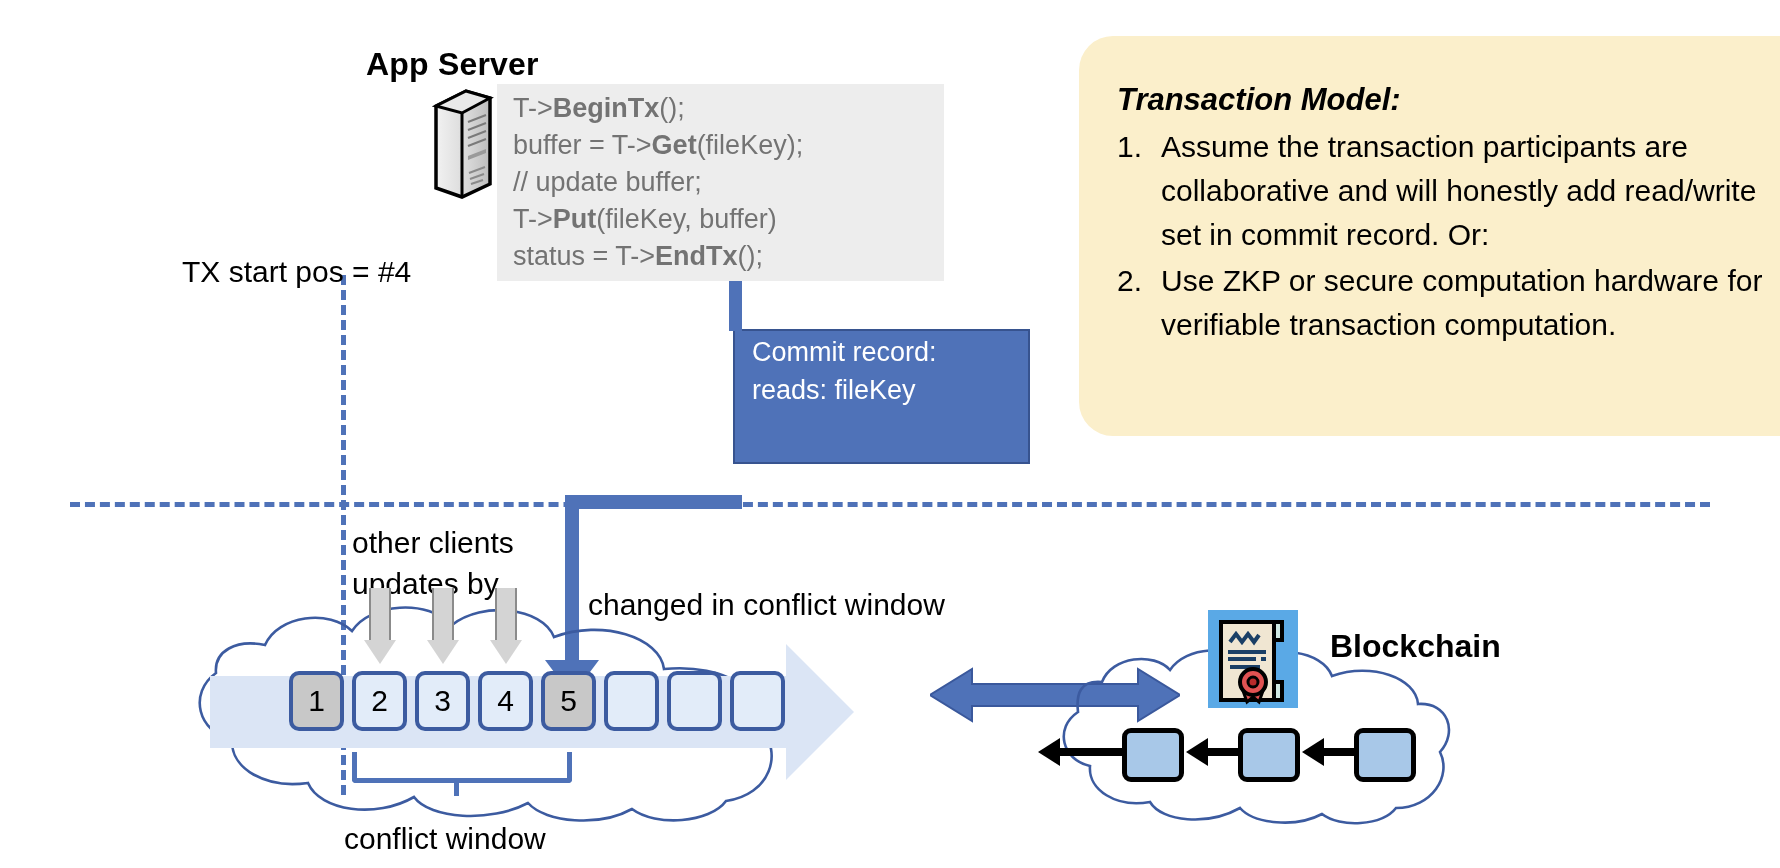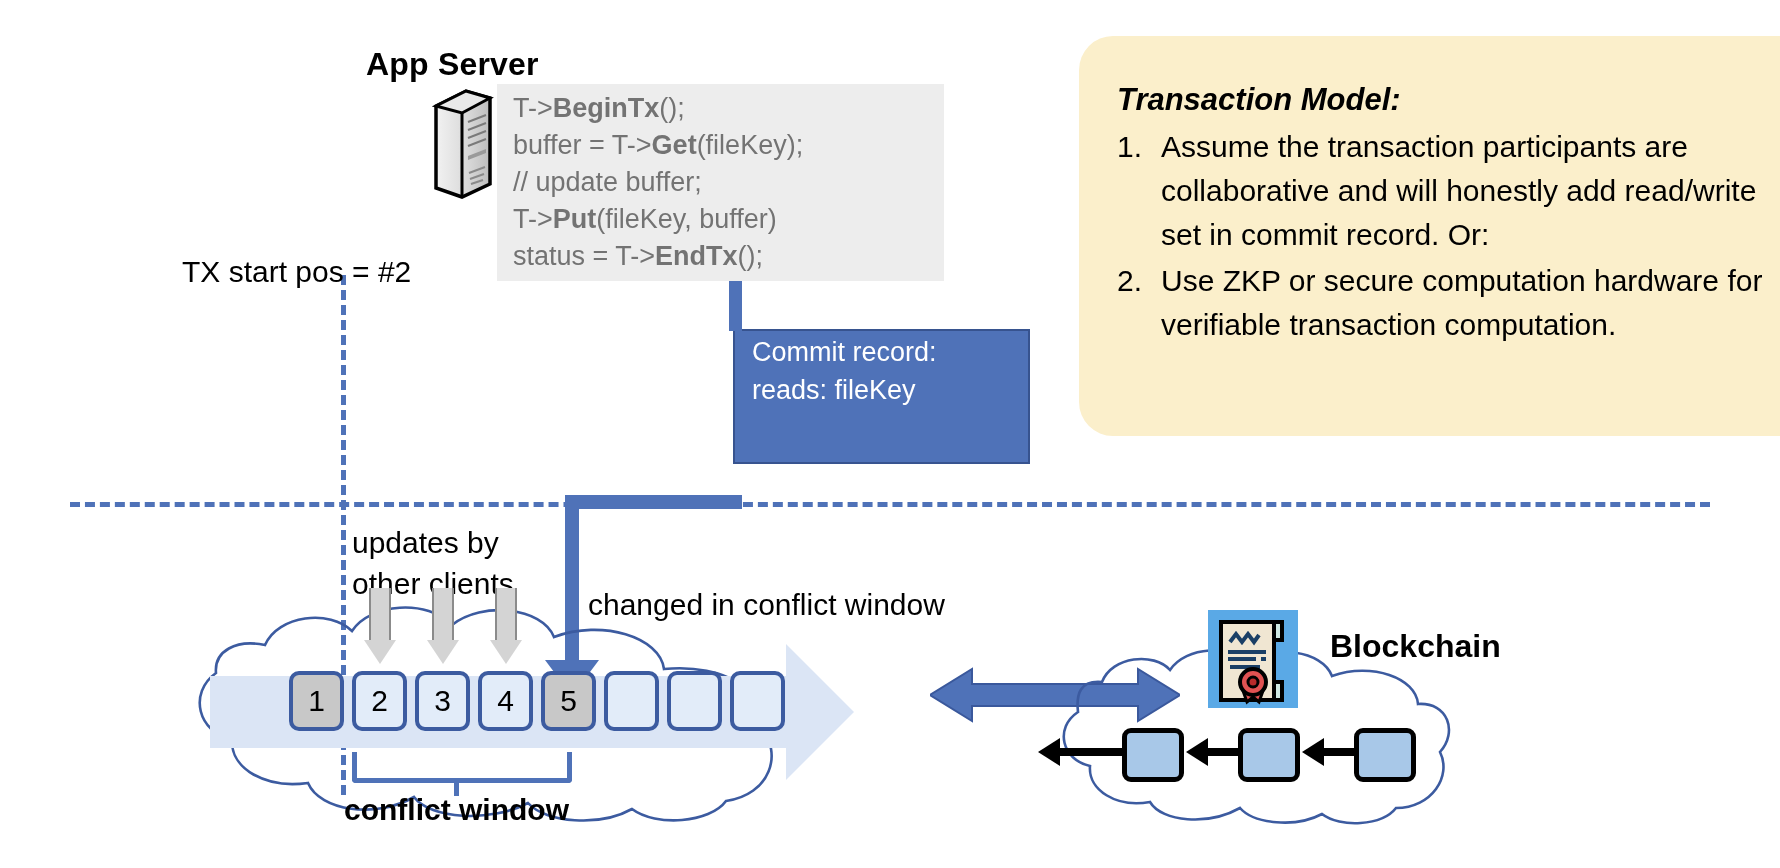--- a/index.html
+++ b/index.html
@@ -81,21 +81,21 @@
         border-left:16px solid transparent;border-right:16px solid transparent;
         border-top:24px solid #d4d4d4;position:relative;}
   .gray-arrow .headline{position:absolute;left:-16px;top:-24px;width:0;height:0;
         border-left:16px solid transparent;border-right:16px solid transparent;
         border-top:24px solid #8b8b8b;z-index:-1;}
 
   
   #cw-bracket{left:352px;top:752px;width:210px;height:26px;
         border:5px solid #4f72b8;border-top:none;border-radius:0 0 4px 4px;}
   #cw-tick{left:454px;top:778px;width:5px;height:18px;background:#4f72b8;}
-  #cw-label{left:344px;top:793px;font-size:30px;font-weight:bold;}
+  #cw-label{left:344px;top:822px;font-size:30px;font-weight:normal;}
 
   
   #dbl-arrow{left:930px;top:665px;width:250px;height:60px;}
 
   
   #cloud-right{left:1040px;top:640px;width:420px;height:190px;}
 
   
   #cert-icon{left:1208px;top:610px;width:90px;height:98px;background:#5aa9e6;}
 
@@ -158,36 +158,36 @@
     <span class="model-txt">Assume the transaction participants are collaborative and will honestly add read/write set in commit record.  Or:</span>
   </div>
   <div class="model-item">
     <span class="model-num">2.</span>
     <span class="model-txt">Use ZKP or secure computation hardware for verifiable transaction computation.</span>
   </div>
 </div>
 
 <div class="abs" id="hsep"></div>
 <div class="abs" id="vsep"></div>
-<div class="abs" id="tx-start-label">TX start pos = #2</div>
+<div class="abs" id="tx-start-label">TX start pos = #4</div>
 
 <div class="abs" id="commit-box"></div>
 <div class="abs" id="commit-text">
   <div>Commit record:</div>
   <div>reads: fileKey</div>
 </div>
 
 <div class="abs" id="conn-stub"></div>
 <div class="abs" id="conn-h"></div>
 <div class="abs" id="conn-v"></div>
 <div class="abs" id="conn-head"></div>
 
 <div class="abs" id="updates-label">
+  <div>other clients</div>
   <div>updates by</div>
-  <div>other clients</div>
 </div>
 
 <div class="abs" id="commits-label">
   <div>changed in conflict window</div>
 </div>
 
 <svg class="abs" id="cloud-left" viewBox="0 0 660 230" fill="none" stroke="#3c5ba0" stroke-width="2.6">
   <path d="M95 48 C108 18 160 12 182 34 C200 6 258 2 282 28 C312 4 372 10 384 40
            C432 22 490 40 494 72 C556 66 600 96 590 130 C614 156 600 198 556 204
            C540 226 486 230 462 212 C430 230 376 226 358 206 C320 226 260 222 244 200

